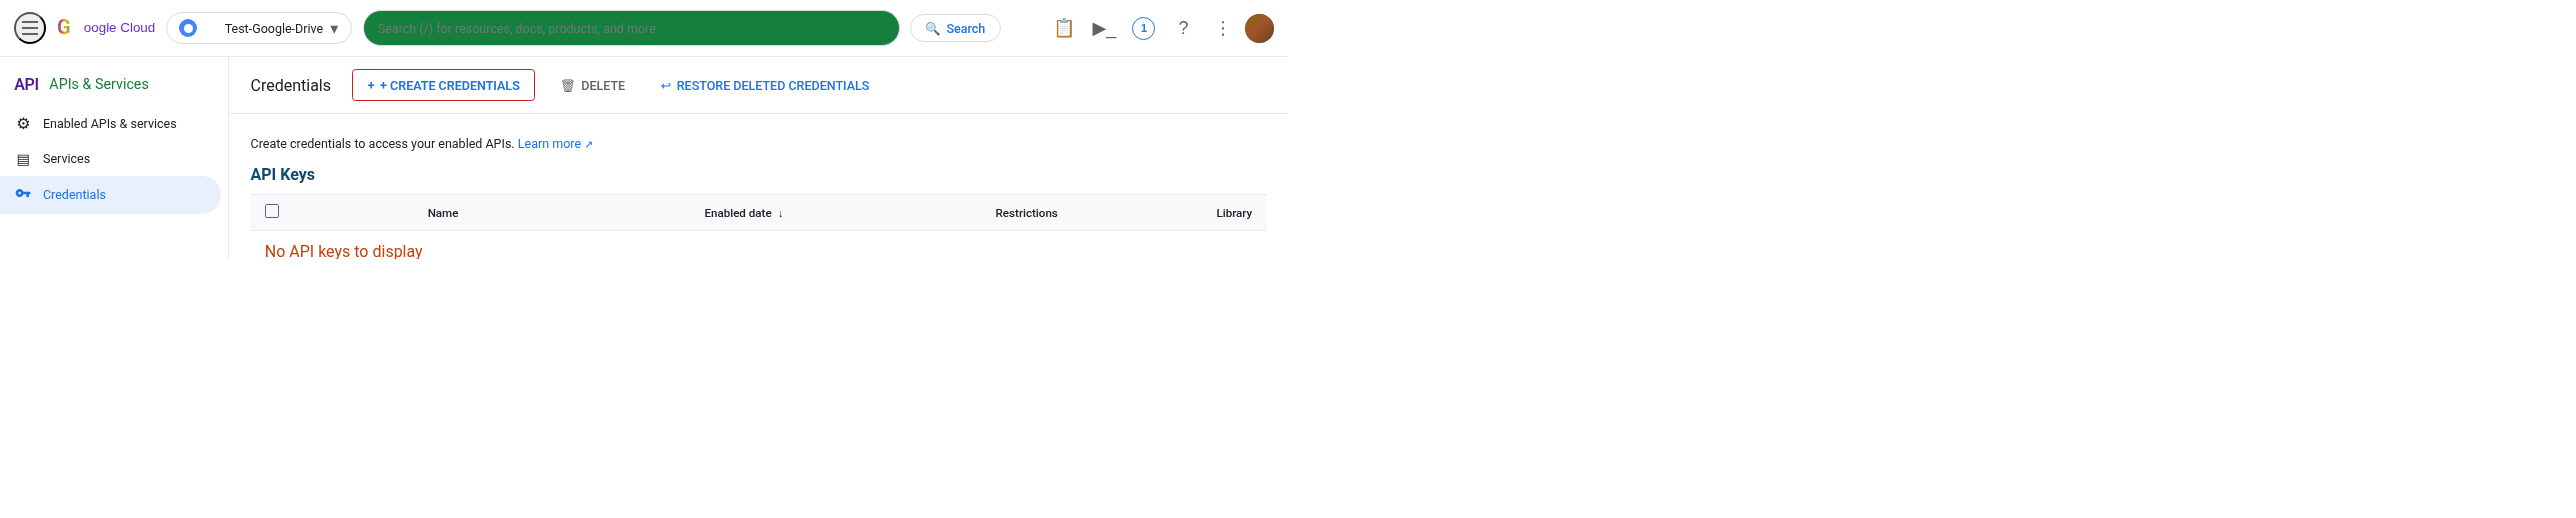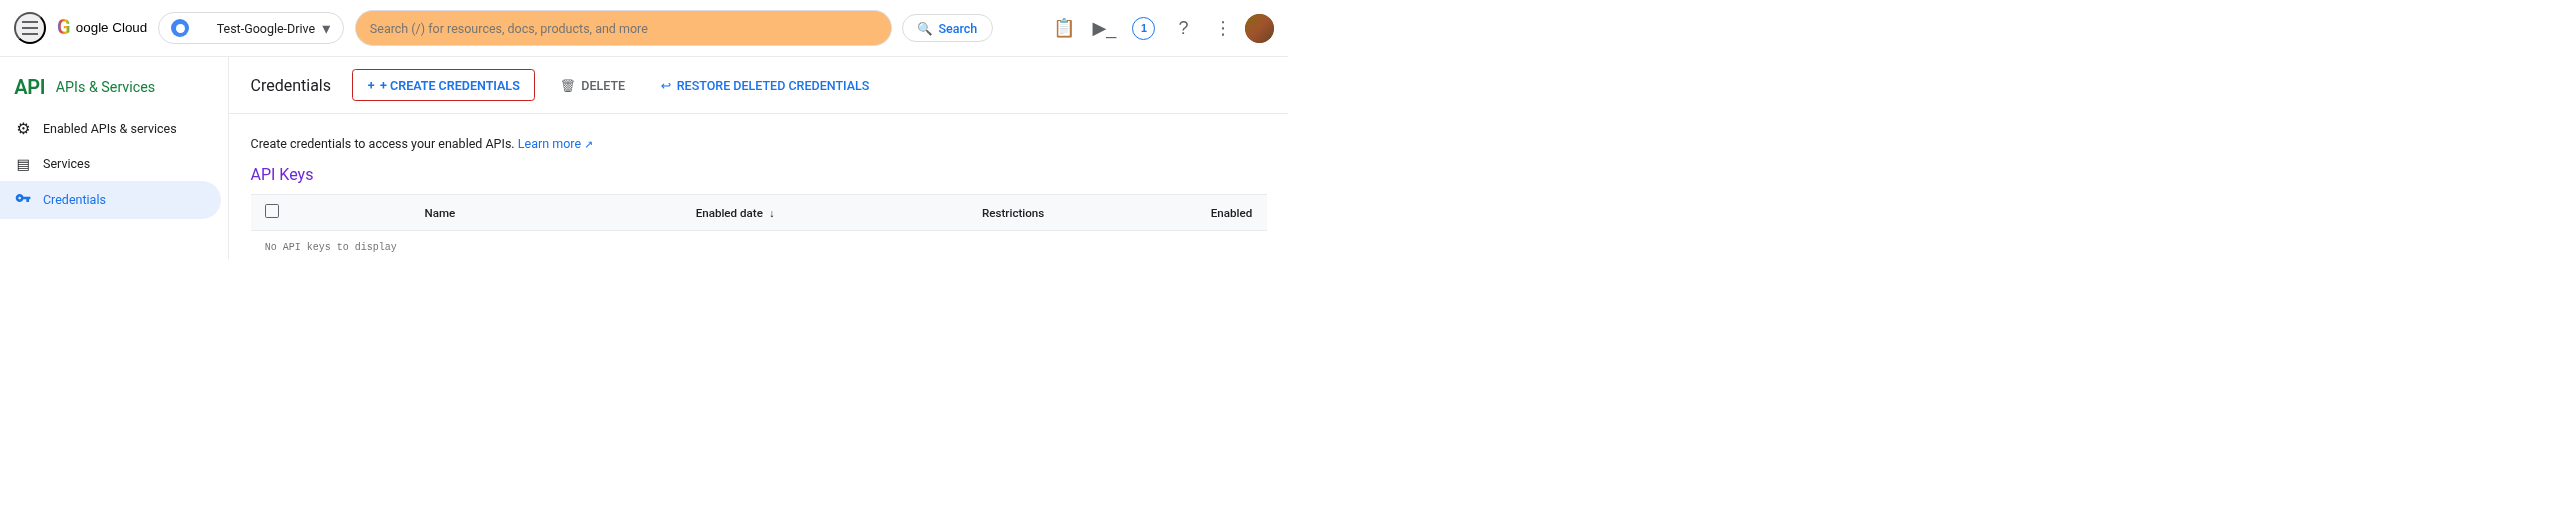--- a/index.html
+++ b/index.html
@@ -37,22 +37,23 @@
       text-decoration: none;
     }
     .google-g {
       font-size: 19.7px; font-weight: 700;
       background: linear-gradient(to right, #4285f4, #ea4335, #fbbc05, #34a853);
       -webkit-background-clip: text;
       -webkit-text-fill-color: transparent;
       line-height: 1;
     }
     .google-cloud-text {
-      font-size: 13.4px; font-weight: 400; color: #000000;
+      font-size: 13.4px; font-weight: 400; color: #6d28d9;
       font-family: 'Google Sans', sans-serif;
+      margin-left: 8px;
     }
     .google-cloud-text b { font-weight: 500; }
 
     .project-selector {
       display: flex; align-items: center; gap: 7.2px;
       border: 0.9px solid #dadce0; border-radius: 21.5px;
       padding: 5.4px 12.5px;
       cursor: pointer;
       flex-shrink: 0;
       background: #fff;
@@ -71,21 +72,21 @@
     .project-name { font-size: 12.5px; color: #202124; margin-left: 20px; }
     .chevron-down { color: #5f6368; font-size: 16px; }
 
     .search-bar {
       flex: 1;
       display: flex; align-items: center;
       border: 0.9px solid #dadce0;
       border-radius: 21.5px;
       padding: 0 14.3px;
       height: 36px;
-      background: #fdba74;
+      background: #15803d;
       gap: 7.2px;
       max-width: 537px;
     }
     .search-bar input {
       border: none; background: transparent; outline: none;
       font-size: 12.5px; color: #202124; flex: 1;
       font-family: inherit;
     }
     .search-button {
       display: flex; align-items: center; gap: 5.4px;
@@ -136,21 +137,21 @@
       flex-shrink: 0;
       padding-top: 7.2px;
       height: 100%;
       overflow: hidden;
     }
     .sidebar-header {
       display: flex; align-items: center; gap: 10.7px;
       padding: 10.7px 14.3px;
     }
     .api-badge {
-      font-size: 20px; font-weight: 600; color: #15803d;
+      font-size: 16px; font-weight: 600; color: #4c1d95;
       letter-spacing: -0.4px;
     }
     .sidebar-title {
       font-size: 14.3px; color: #15803d; font-weight: 400;
     }
     .sidebar-item {
       display: flex; align-items: center; gap: 10.7px;
       padding: 9px 14.3px;
       cursor: pointer;
       color: #202124; font-size: 12.5px;
@@ -214,21 +215,21 @@
     }
     .page-description {
       font-size: 12.5px; color: #202124; margin-bottom: 14px;
     }
     .learn-more {
       color: #1a73e8; text-decoration: none;
     }
     .external-icon { font-size: 10.7px; }
 
     .section-title {
-      font-size: 16px; color: #6d28d9; font-weight: 400;
+      font-size: 16px; color: #0c4a6e; font-weight: 700;
       margin-bottom: 10.7px;
     }
 
     
     .api-table {
       width: 100%;
       border-collapse: collapse;
     }
     .api-table thead tr {
       background: #f8f9fa;
@@ -238,21 +239,21 @@
     .api-table th {
       padding: 9px 14.3px;
       text-align: right;
       font-size: 11.6px; font-weight: 500;
       color: #202124;
     }
     .api-table th:first-child { width: 36px; }
     .api-table th.actions-col { text-align: right; }
     .api-table td {
       padding: 10.7px 14.3px;
-      font-size: 10px; color: #737373; font-family: Liberation Mono, monospace;
+      font-size: 16px; color: #c2410c;
     }
     .sort-icon { margin-left: 3.6px; font-size: 10.7px; }
     .table-checkbox {
       width: 14.3px; height: 14.3px;
       border: 1.8px solid #5f6368;
       border-radius: 1.8px;
       display: inline-block;
     }
   </style>
 </head>
@@ -382,21 +383,21 @@
               <span>Name</span>
             </th>
             <th>
               <span>Enabled date</span>
               <span class="sort-icon">↓</span>
             </th>
             <th>
               <span>Restrictions</span>
             </th>
             <th class="actions-col">
-              <span>Enabled</span>
+              <span>Library</span>
             </th>
           </tr>
         </thead>
         <tbody>
           <tr>
             <td colspan="5">No API keys to display</td>
           </tr>
         </tbody>
       </table>
     </div>

